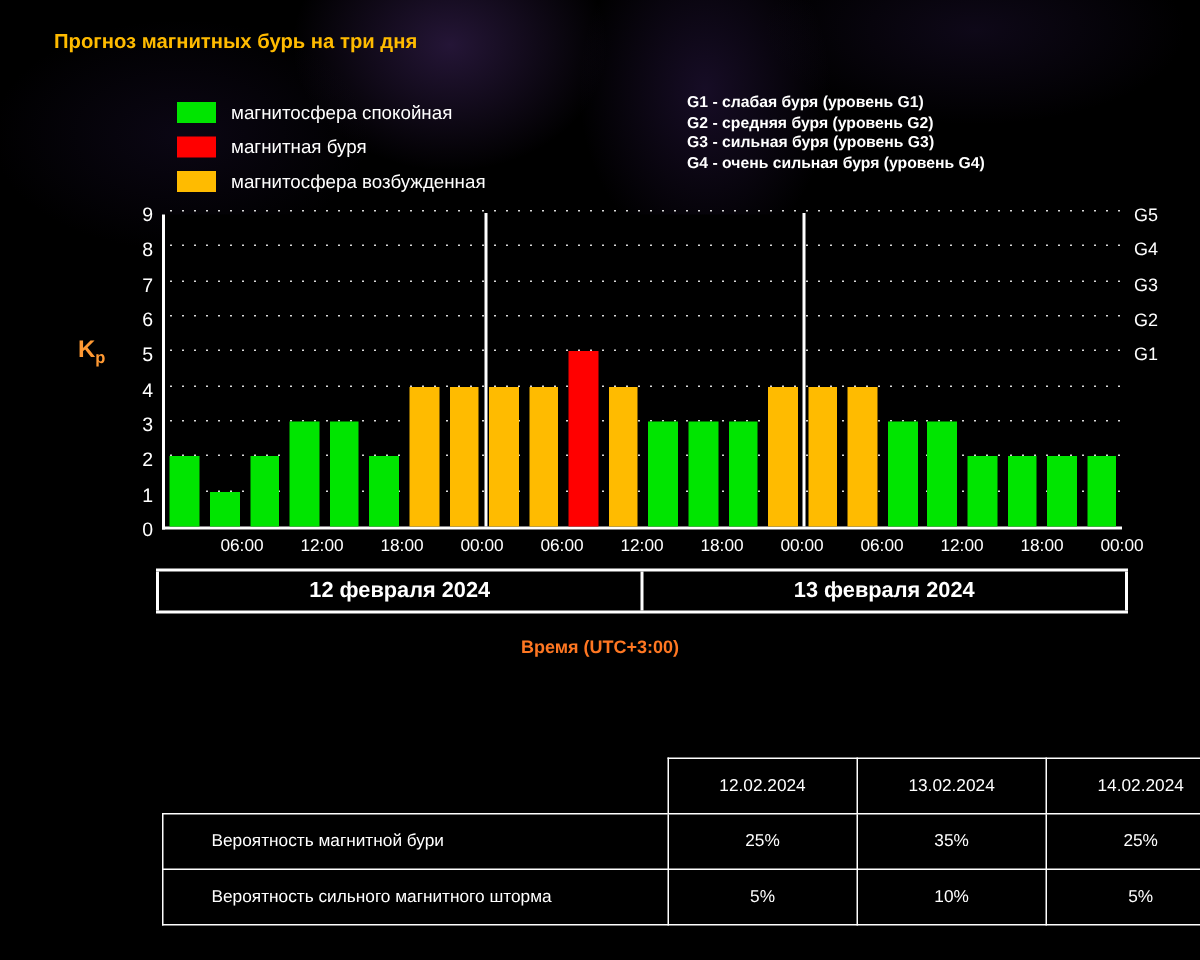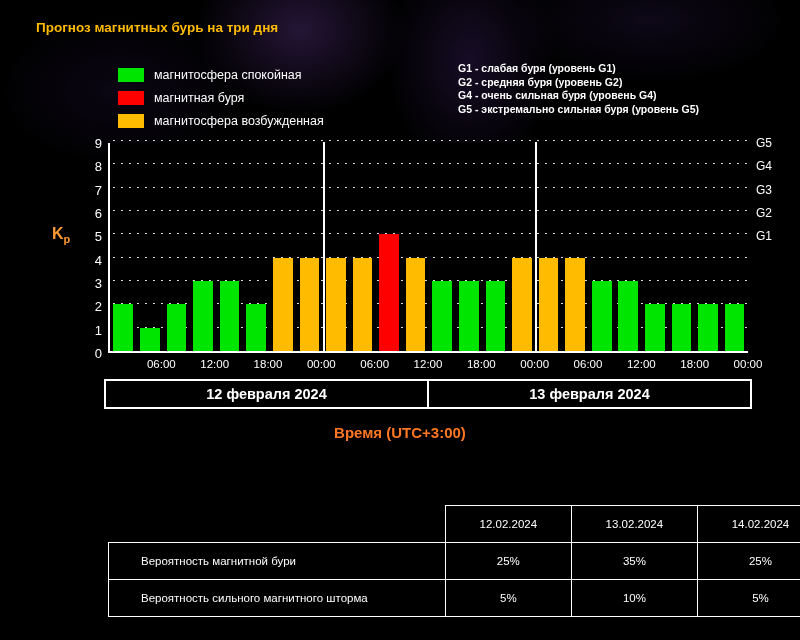--- a/index.html
+++ b/index.html
@@ -208,21 +208,21 @@
     box-sizing: border-box;
   }
   .date-cell:first-child { border-left: 2px solid #ffffff; }
 
   .time-axis-label {
     position: absolute;
     left: 0;
     top: 424px;
     width: 800px;
     text-align: center;
-    font-size: 15px;
+    font-size: 12px;
     font-weight: bold;
     color: #ff7722;
   }
 
   
   .prob-table {
     position: absolute;
     left: 108px;
     top: 505px;
     width: 716px;
@@ -273,22 +273,22 @@
     </div>
     <div class="legend-row">
       <span class="legend-swatch" style="background:#ffbb00"></span>
       <span class="legend-label">магнитосфера возбужденная</span>
     </div>
   </div>
 
   <div class="gscale">
     <div class="gscale-row">G1 - слабая буря (уровень G1)</div>
     <div class="gscale-row">G2 - средняя буря (уровень G2)</div>
+    <div class="gscale-row">G3 - сильная буря (уровень G3)</div>
     <div class="gscale-row">G4 - очень сильная буря (уровень G4)</div>
-    <div class="gscale-row">G5 - экстремально сильная буря (уровень G5)</div>
   </div>
 
   <div class="kp-label">K<sub>p</sub></div>
 
   <div class="y-axis">
       <div class="y-tick" style="top: 7px;">9</div>
       <div class="y-tick" style="top: 30.3333px;">8</div>
       <div class="y-tick" style="top: 53.6667px;">7</div>
       <div class="y-tick" style="top: 77px;">6</div>
       <div class="y-tick" style="top: 100.333px;">5</div>

